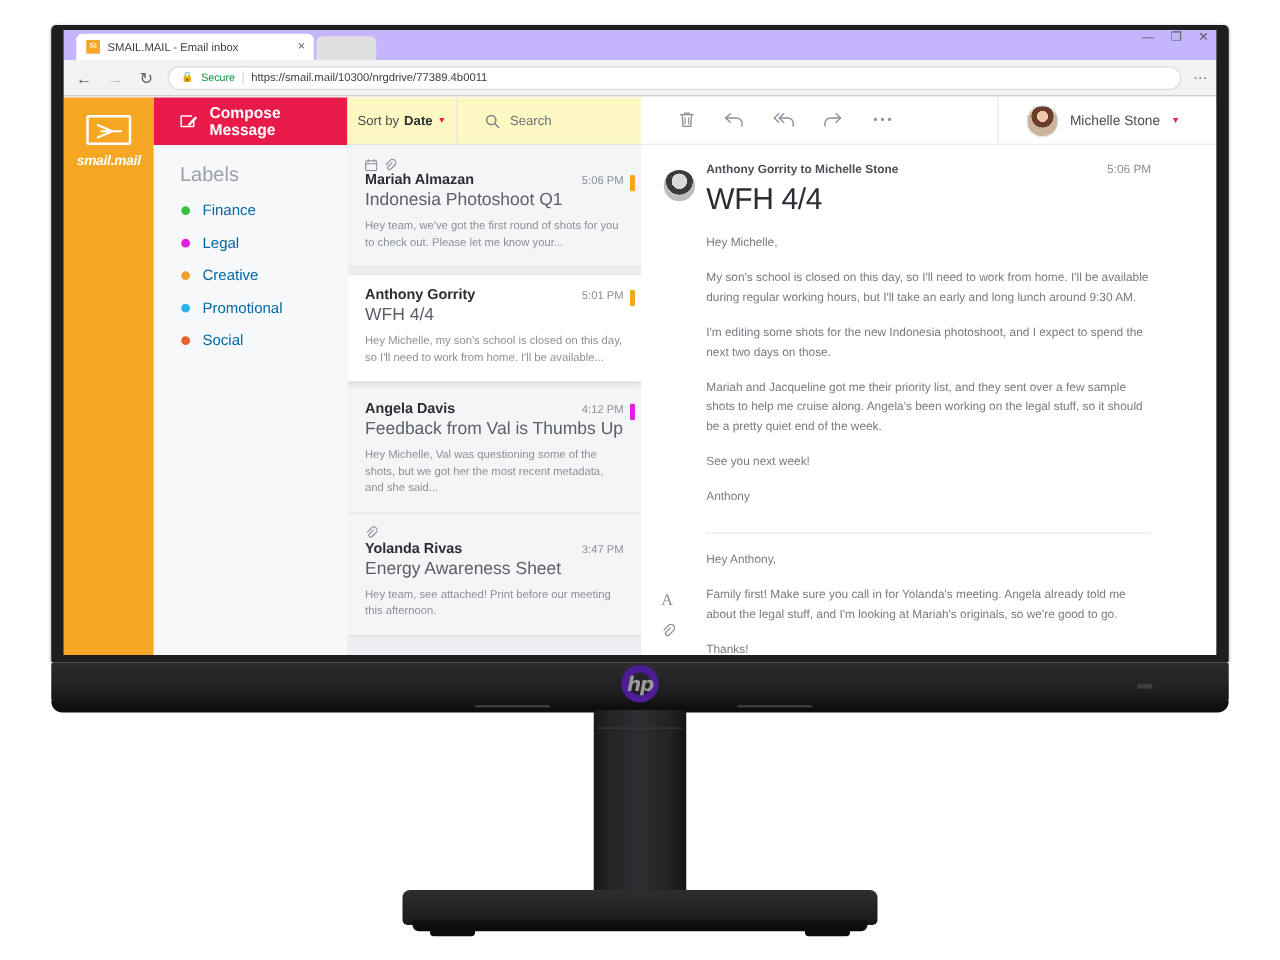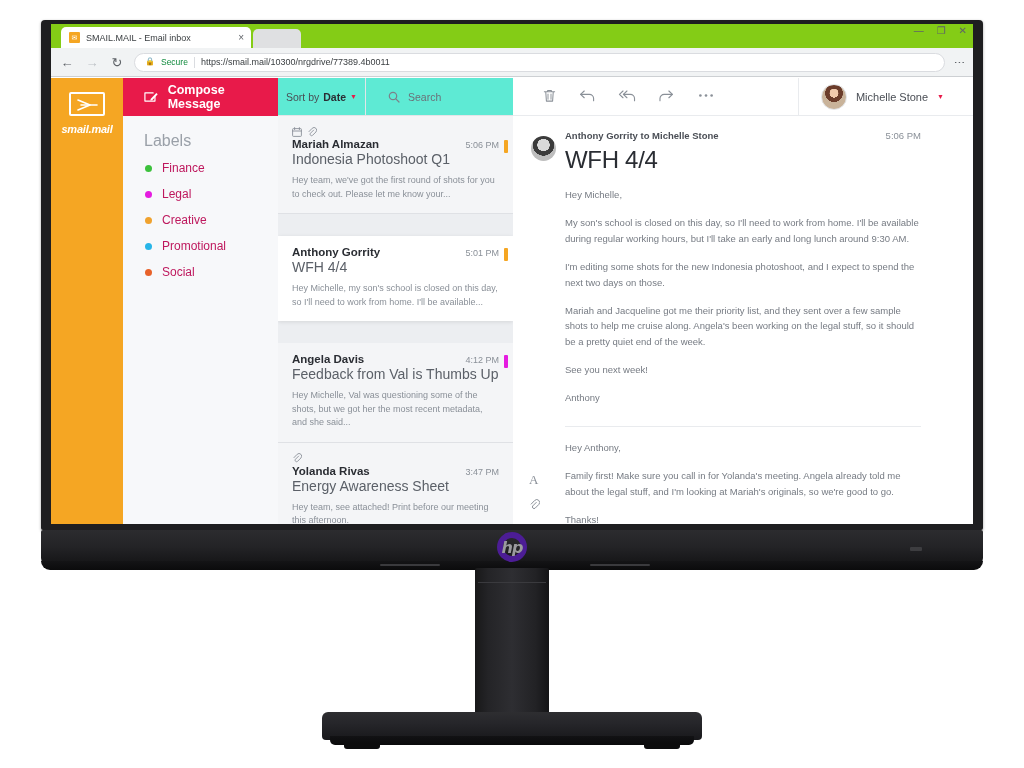--- a/index.html
+++ b/index.html
@@ -68,21 +68,21 @@
     position: absolute; left: 330px; top: 736px; width: 364px; height: 9px;
     background: linear-gradient(180deg,#121214 0%,#0a0a0b 100%);
     border-radius: 0 0 5px 5px;
   }
   .base-foot { position: absolute; top: 743px; height: 6px; background: #0c0c0d; border-radius: 0 0 3px 3px; }
   #foot-l { left: 344px; width: 36px; }
   #foot-r { left: 644px; width: 36px; }
 
   
   #browser-chrome { position: absolute; left: 0; top: 0; width: 922px; background: #d8d9da; }
-  #titlebar { height: 24px; background: #84cc16; position: relative; display: flex; align-items: flex-end; }
+  #titlebar { height: 24px; background: #c4b5fd; position: relative; display: flex; align-items: flex-end; }
   #tab {
     margin-left: 10px; height: 21px; background: #ffffff;
     border-radius: 5px 5px 0 0; display: flex; align-items: center;
     padding: 0 7px 0 8px; gap: 6px; min-width: 190px; position: relative;
   }
   #tab-favicon {
     width: 11px; height: 11px; background: #f5a623; border-radius: 1px;
     display: flex; align-items: center; justify-content: center;
     color: #fff; font-size: 7px; line-height: 1;
   }
@@ -136,40 +136,40 @@
   .folder-item {
     display: flex; align-items: center; justify-content: space-between;
     padding: 0 16px 0 21px; height: 26px; cursor: pointer;
   }
   .folder-label { font-size: 12.5px; color: #5b6068; }
   .folder-item.active .folder-label { color: #2a2d33; font-weight: bold; }
   .folder-count { font-size: 10.5px; color: #e81a4a; font-weight: bold; }
   #labels-head { font-size: 16px; color: #9aa0a8; padding: 16px 0 5px 21px; }
   .label-item { display: flex; align-items: center; gap: 10px; padding: 0 0 0 22px; height: 26px; cursor: pointer; }
   .label-dot { width: 7px; height: 7px; border-radius: 50%; flex-shrink: 0; }
-  .label-text { font-size: 12px; color: #be185d; }
+  .label-text { font-size: 12px; color: #0369a1; }
 
   
   #list-col { width: 235px; background: #eceef1; flex-shrink: 0; display: flex; flex-direction: column; }
-  #list-head { height: 38px; background: #5eead4; display: flex; align-items: center; border-bottom: 1px solid #e3e5e8; }
+  #list-head { height: 38px; background: #fef9c3; display: flex; align-items: center; border-bottom: 1px solid #e3e5e8; }
   #sort-btn { width: 88px; height: 100%; display: flex; align-items: center; justify-content: center;
     gap: 4px; font-size: 10.5px; color: #4a4e55; border-right: 1px solid #e3e5e8; cursor: pointer; }
   #sort-btn .strong { font-weight: bold; color: #2a2d33; }
   #sort-caret { color: #e81a4a; font-size: 7px; line-height: 1; }
   #search-btn { flex: 1; height: 100%; display: flex; align-items: center; gap: 8px;
     padding-left: 22px; font-size: 10.5px; color: #6b7078; cursor: text; }
   #search-icon { font-size: 11px; color: #7c8189; line-height: 1; }
 
   #list-scroll { flex: 1; overflow: hidden; position: relative; }
   .mail-item {
     background: #f4f5f7; padding: 10px 14px 12px 14px; position: relative;
     border-bottom: 1px solid #dfe1e5; cursor: pointer;
   }
   .mail-item.selected {
-    background: #ffffff; margin: 22px 0; border-bottom: none;
+    background: #ffffff; margin: 6px 0; border-bottom: none;
     box-shadow: 0 1px 4px rgba(0,0,0,0.10);
   }
   .mail-icons { display: flex; gap: 5px; margin-bottom: 1px; color: #8a9098; font-size: 9px; height: 11px; align-items: center; }
   .mail-row1 { display: flex; align-items: baseline; justify-content: space-between; }
   .mail-sender { font-size: 11.5px; font-weight: bold; color: #2a2d33; }
   .mail-time { font-size: 9px; color: #8a9098; white-space: nowrap; }
   .mail-subject { font-size: 14px; color: #5b6068; margin-top: 1px; }
   .mail-preview { font-size: 9px; color: #8a9098; line-height: 1.5; margin-top: 7px; }
   .mail-stripe { position: absolute; right: 5px; top: 12px; width: 4px; height: 13px; border-radius: 1px; }
 

